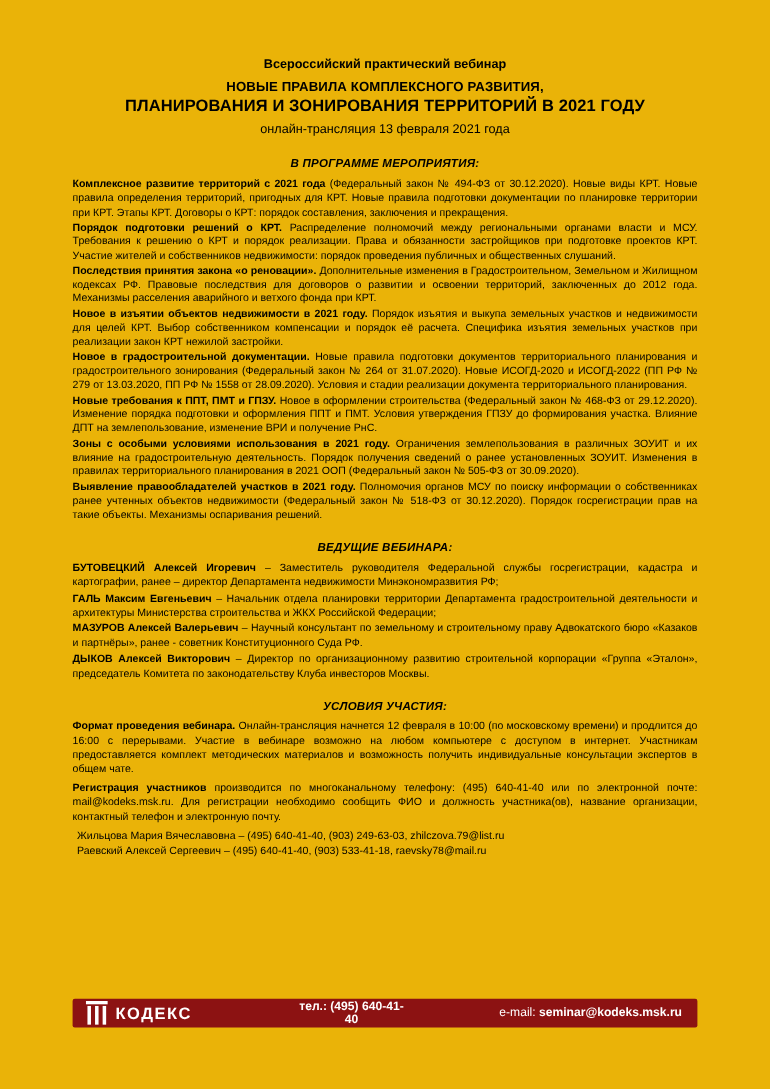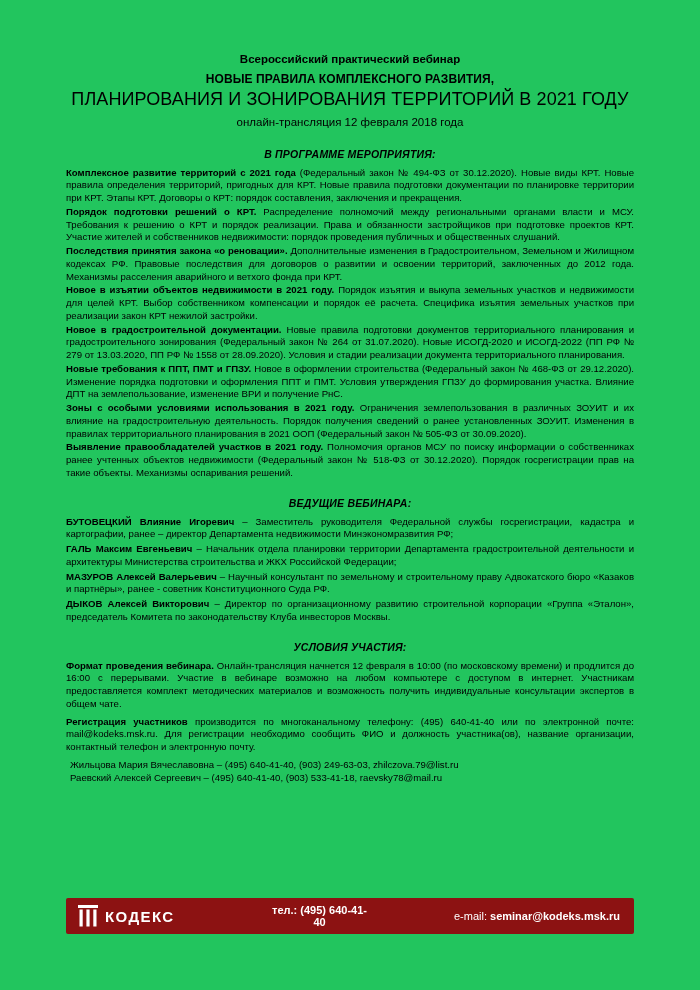--- a/index.html
+++ b/index.html
@@ -12,42 +12,42 @@
     height: 990px;
     font-family: "Liberation Sans", sans-serif;
     color: #000;
     position: relative;
     overflow: hidden;
   }
   .page {
     width: 700px;
     height: 990px;
     position: relative;
-    background: #22c55e;
+    background: #eab308;
   }
   .content {
     padding: 52px 66px 0 66px;
   }
   .head {
     text-align: center;
     line-height: 1.35;
   }
   .head .l1 {
     font-size: 11.5px;
     font-weight: bold;
     margin-bottom: 3px;
   }
   .head .l2 {
     font-size: 12px;
     font-weight: bold;
     letter-spacing: 0.1px;
   }
   .head .l3 {
-    font-size: 18px;
-    font-weight: normal;
+    font-size: 15px;
+    font-weight: bold;
     letter-spacing: 0.1px;
   }
   .head .l4 {
     font-size: 11.5px;
     margin-top: 4px;
   }
   .section-title {
     text-align: center;
     font-size: 10.5px;
     font-weight: bold;
@@ -74,21 +74,21 @@
   .coord-line {
     font-size: 9.6px;
     line-height: 1.35;
     margin-left: 4px;
   }
   .footer {
     position: absolute;
     left: 66px;
     right: 66px;
     bottom: 56px;
-    height: 36px;
+    height: 26px;
     background: #8c1212;
     border-radius: 2px;
     display: flex;
     align-items: center;
     color: #fff;
   }
   .footer .logo-wrap {
     display: flex;
     align-items: center;
     padding-left: 12px;
@@ -125,40 +125,40 @@
 </head>
 <body>
 
 <div class="page">
   <div class="content">
 
     <div class="head">
       <div class="l1">Всероссийский практический вебинар</div>
       <div class="l2">НОВЫЕ ПРАВИЛА КОМПЛЕКСНОГО РАЗВИТИЯ,</div>
       <div class="l3">ПЛАНИРОВАНИЯ И ЗОНИРОВАНИЯ ТЕРРИТОРИЙ В 2021 ГОДУ</div>
-      <div class="l4">онлайн-трансляция 12 февраля 2018 года</div>
+      <div class="l4">онлайн-трансляция 13 февраля 2021 года</div>
     </div>
 
     <div class="section-title">В ПРОГРАММЕ МЕРОПРИЯТИЯ:</div>
 
     <div class="program">
       <div class="para"><b class="lead">Комплексное развитие территорий с 2021 года</b><span> (Федеральный закон № 494-ФЗ от 30.12.2020). Новые виды КРТ. Новые правила определения территорий, пригодных для КРТ. Новые правила подготовки документации по планировке территории при КРТ. Этапы КРТ. Договоры о КРТ: порядок составления, заключения и прекращения.</span></div>
       <div class="para"><b class="lead">Порядок подготовки решений о КРТ.</b><span> Распределение полномочий между региональными органами власти и МСУ. Требования к решению о КРТ и порядок реализации. Права и обязанности застройщиков при подготовке проектов КРТ. Участие жителей и собственников недвижимости: порядок проведения публичных и общественных слушаний.</span></div>
       <div class="para"><b class="lead">Последствия принятия закона «о реновации».</b><span> Дополнительные изменения в Градостроительном, Земельном и Жилищном кодексах РФ. Правовые последствия для договоров о развитии и освоении территорий, заключенных до 2012 года. Механизмы расселения аварийного и ветхого фонда при КРТ.</span></div>
       <div class="para"><b class="lead">Новое в изъятии объектов недвижимости в 2021 году.</b><span> Порядок изъятия и выкупа земельных участков и недвижимости для целей КРТ. Выбор собственником компенсации и порядок её расчета. Специфика изъятия земельных участков при реализации закон КРТ нежилой застройки.</span></div>
       <div class="para"><b class="lead">Новое в градостроительной документации.</b><span> Новые правила подготовки документов территориального планирования и градостроительного зонирования (Федеральный закон № 264 от 31.07.2020). Новые ИСОГД-2020 и ИСОГД-2022 (ПП РФ № 279 от 13.03.2020, ПП РФ № 1558 от 28.09.2020). Условия и стадии реализации документа территориального планирования.</span></div>
       <div class="para"><b class="lead">Новые требования к ППТ, ПМТ и ГПЗУ.</b><span> Новое в оформлении строительства (Федеральный закон № 468-ФЗ от 29.12.2020). Изменение порядка подготовки и оформления ППТ и ПМТ. Условия утверждения ГПЗУ до формирования участка. Влияние ДПТ на землепользование, изменение ВРИ и получение РнС.</span></div>
       <div class="para"><b class="lead">Зоны с особыми условиями использования в 2021 году.</b><span> Ограничения землепользования в различных ЗОУИТ и их влияние на градостроительную деятельность. Порядок получения сведений о ранее установленных ЗОУИТ. Изменения в правилах территориального планирования в 2021 ООП (Федеральный закон № 505-ФЗ от 30.09.2020).</span></div>
       <div class="para"><b class="lead">Выявление правообладателей участков в 2021 году.</b><span> Полномочия органов МСУ по поиску информации о собственниках ранее учтенных объектов недвижимости (Федеральный закон № 518-ФЗ от 30.12.2020). Порядок госрегистрации прав на такие объекты. Механизмы оспаривания решений.</span></div>
     </div>
 
     <div class="section-title">ВЕДУЩИЕ ВЕБИНАРА:</div>
 
     <div class="speakers">
-      <div class="para"><b class="lead">БУТОВЕЦКИЙ Влияние Игоревич</b><span> – Заместитель руководителя Федеральной службы госрегистрации, кадастра и картографии, ранее – директор Департамента недвижимости Минэкономразвития РФ;</span></div>
+      <div class="para"><b class="lead">БУТОВЕЦКИЙ Алексей Игоревич</b><span> – Заместитель руководителя Федеральной службы госрегистрации, кадастра и картографии, ранее – директор Департамента недвижимости Минэкономразвития РФ;</span></div>
       <div class="para"><b class="lead">ГАЛЬ Максим Евгеньевич</b><span> – Начальник отдела планировки территории Департамента градостроительной деятельности и архитектуры Министерства строительства и ЖКХ Российской Федерации;</span></div>
       <div class="para"><b class="lead">МАЗУРОВ Алексей Валерьевич</b><span> – Научный консультант по земельному и строительному праву Адвокатского бюро «Казаков и партнёры», ранее - советник Конституционного Суда РФ.</span></div>
       <div class="para"><b class="lead">ДЫКОВ Алексей Викторович</b><span> – Директор по организационному развитию строительной корпорации «Группа «Эталон», председатель Комитета по законодательству Клуба инвесторов Москвы.</span></div>
     </div>
 
     <div class="section-title">УСЛОВИЯ УЧАСТИЯ:</div>
 
     <div class="terms">
       <div class="para"><b class="lead">Формат проведения вебинара.</b><span> Онлайн-трансляция начнется 12 февраля в 10:00 (по московскому времени) и продлится до 16:00 с перерывами. Участие в вебинаре возможно на любом компьютере с доступом в интернет. Участникам предоставляется комплект методических материалов и возможность получить индивидуальные консультации экспертов в общем чате.</span></div>
       <div class="para"><b class="lead">Регистрация участников</b><span> производится по многоканальному телефону: (495) 640-41-40 или по электронной почте: mail@kodeks.msk.ru. Для регистрации необходимо сообщить ФИО и должность участника(ов), название организации, контактный телефон и электронную почту.</span></div>

